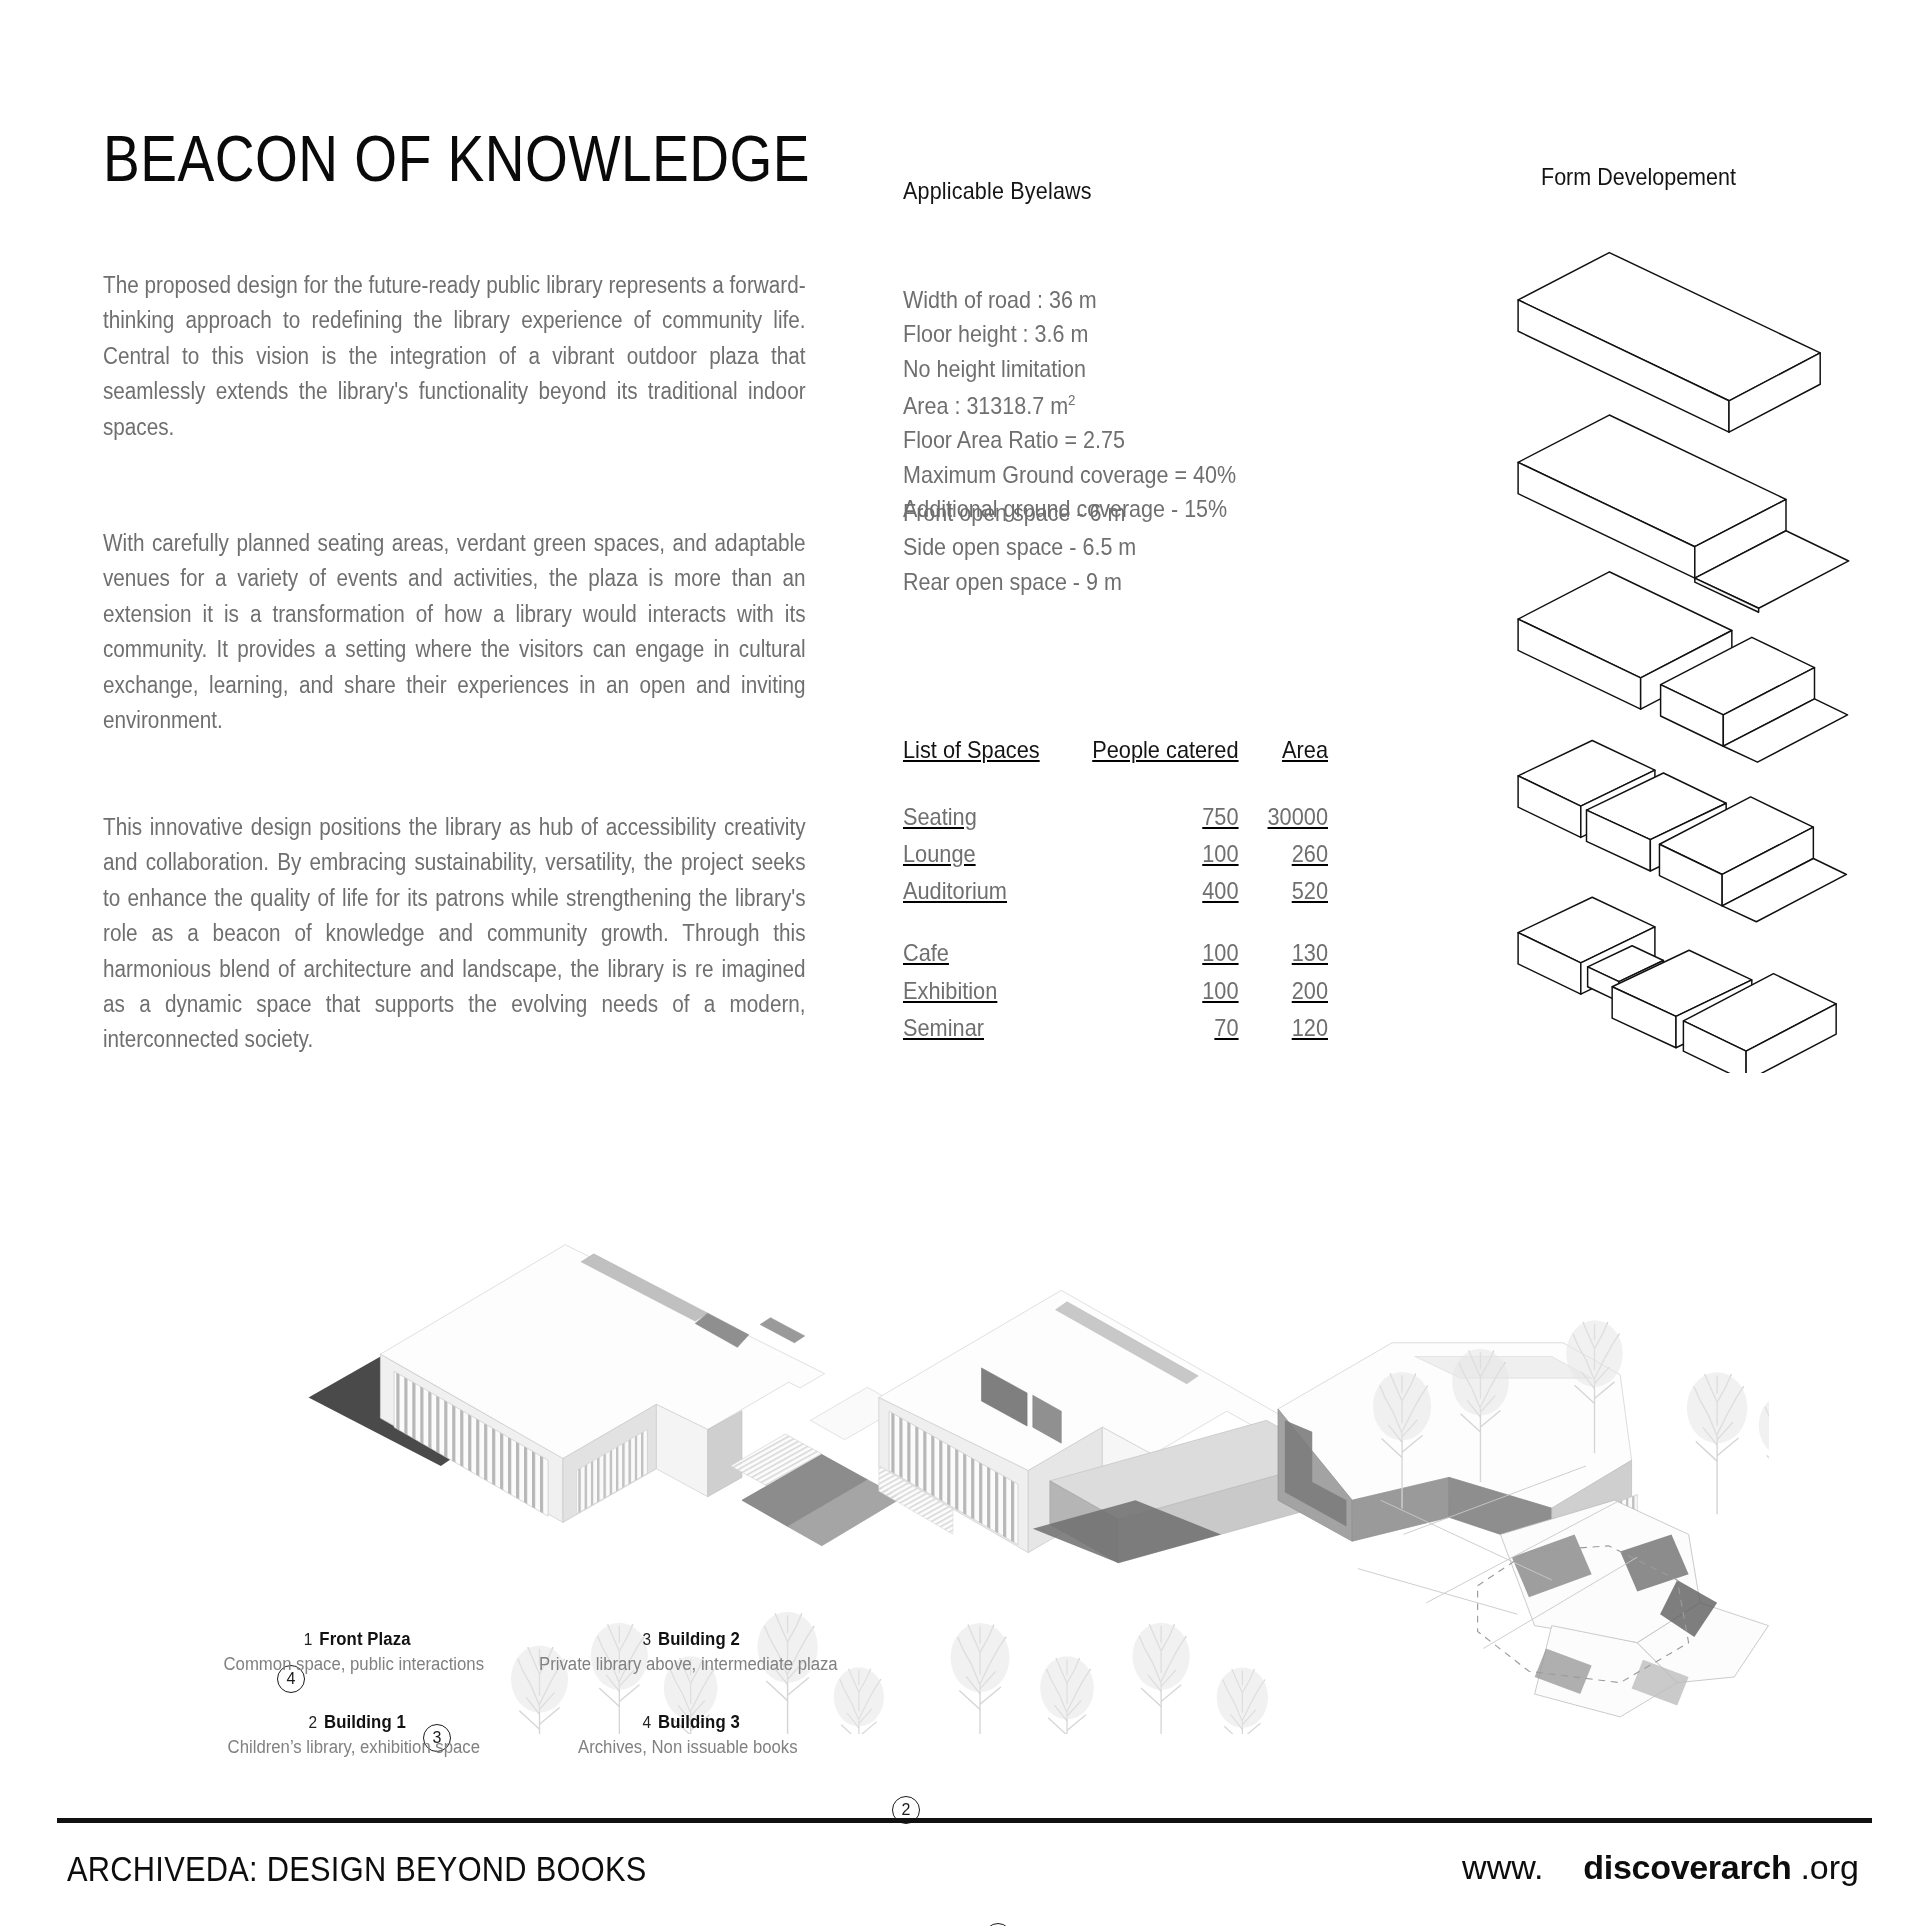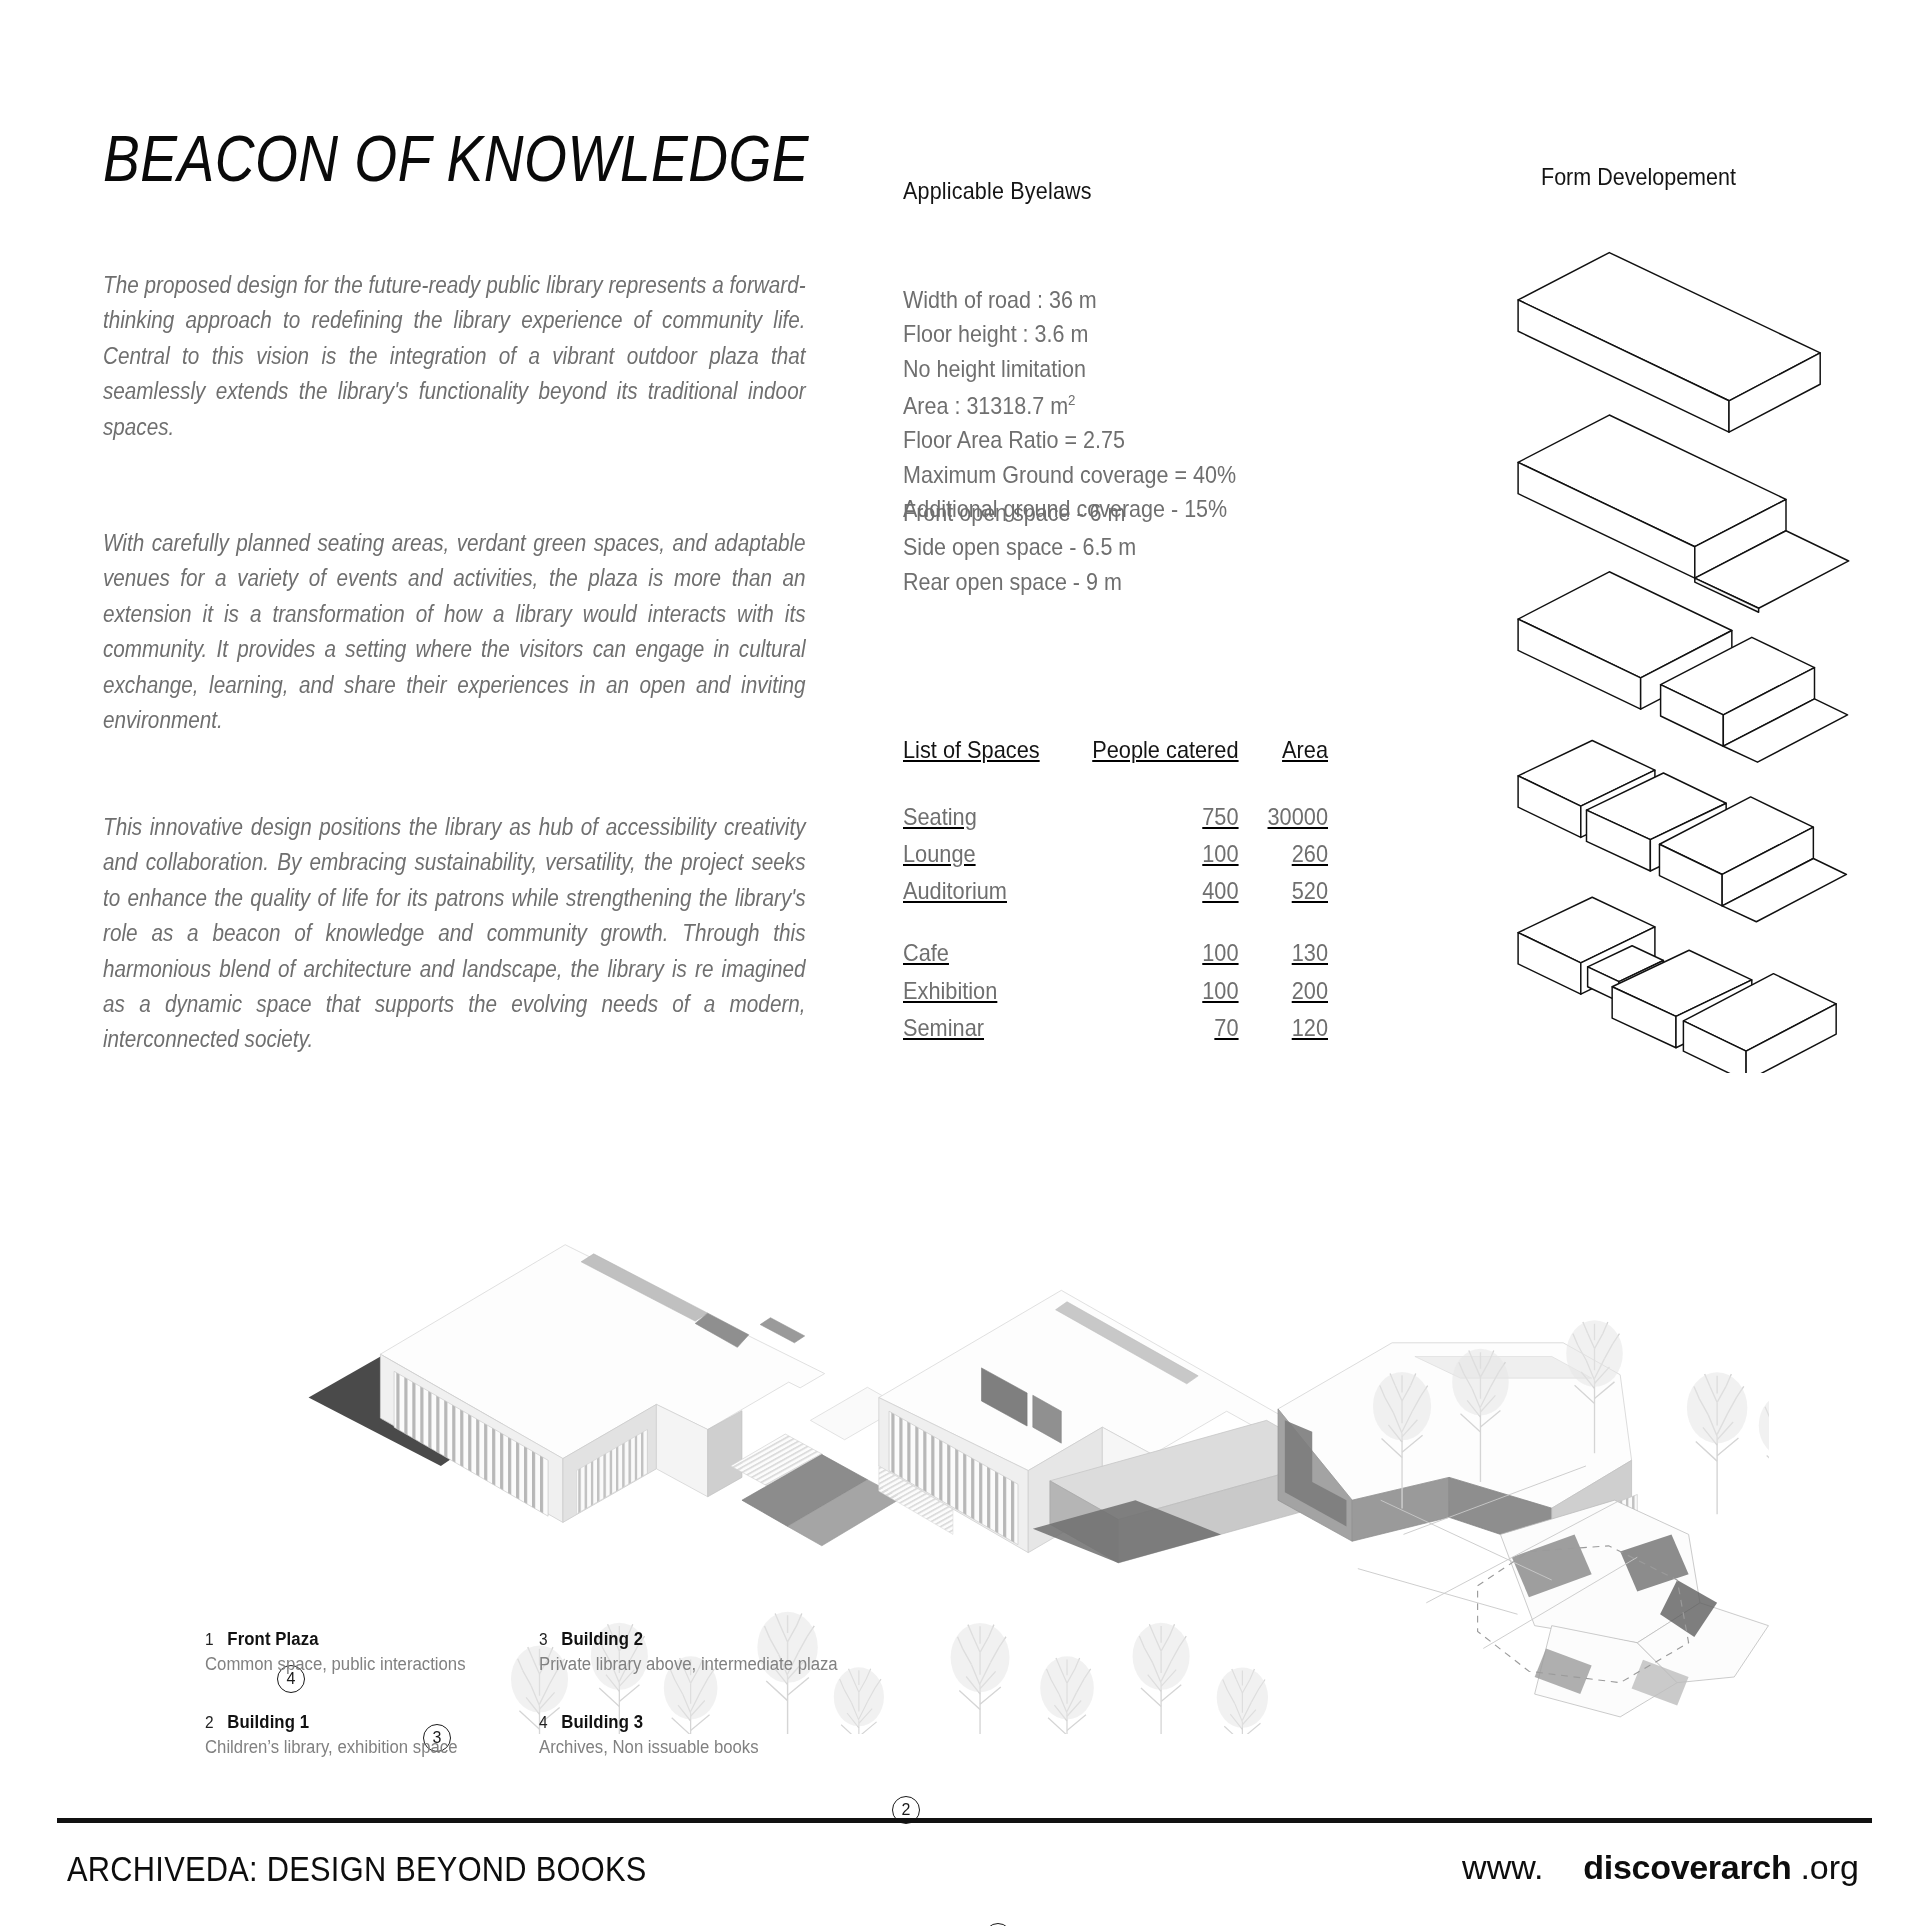--- a/index.html
+++ b/index.html
@@ -5,21 +5,21 @@
   html,body{margin:0;padding:0;background:#ffffff;}
   body{
     width:1926px;height:1926px;
     font-family:"Liberation Sans Narrow","Liberation Sans",sans-serif;
     -webkit-font-smoothing:antialiased;
     overflow:hidden;
   }
   .board{position:relative;width:1926px;height:1926px;background:#fff;}
 
   
-  #left-col{position:absolute;left:103px;top:127px;width:702px;font-style:italic;}
+  #left-col{position:absolute;left:103px;top:127px;width:702px;}
   #page-title{
     font-size:64px;line-height:1.0;letter-spacing:0.6px;color:#0a0a0a;
     font-weight:400;white-space:nowrap;
     transform:scaleX(.86);transform-origin:left top;
   }
   .body-par{
     margin-top:0;color:#6f6f6f;font-size:23px;line-height:1.54;
     text-align:justify;text-justify:inter-word;
     transform:scaleX(.9);transform-origin:left top;width:111.2%;
   }
@@ -78,21 +78,21 @@
   
   #transport{position:absolute;left:205px;top:1483px;}
   #transport .t-head{font-size:19.4px;color:#141414;
      transform:scaleX(.93);transform-origin:left top;margin-bottom:6.3px;}
   #transport .t-row{font-size:19px;line-height:1.33;white-space:nowrap;
      transform:scaleX(.93);transform-origin:left top;}
   #transport .t-row .nm{color:#2d2d2d;}
   #transport .t-row .ds{color:#8a8a8a;}
 
   #legend{position:absolute;left:205px;top:1629px;width:639px;}
-  .lg-item{position:absolute;width:320px;}
+  .lg-item{position:absolute;width:320px;text-align:center;}
   .lg-top{font-size:18px;color:#111;white-space:nowrap;
      transform:scaleX(.93);transform-origin:left top;}
   .lg-top .idx{display:inline-block;width:24px;font-size:16.6px;color:#222;}
   .lg-top .ttl{font-weight:700;letter-spacing:0.1px;}
   .lg-desc{font-size:18px;color:#818181;margin-top:4px;white-space:nowrap;
      transform:scaleX(.93);transform-origin:left top;}
 
   
   #footer-rule{position:absolute;left:57px;top:1818px;width:1815px;height:5.1px;background:#111;}
   #footer-left{position:absolute;left:67px;top:1849px;

